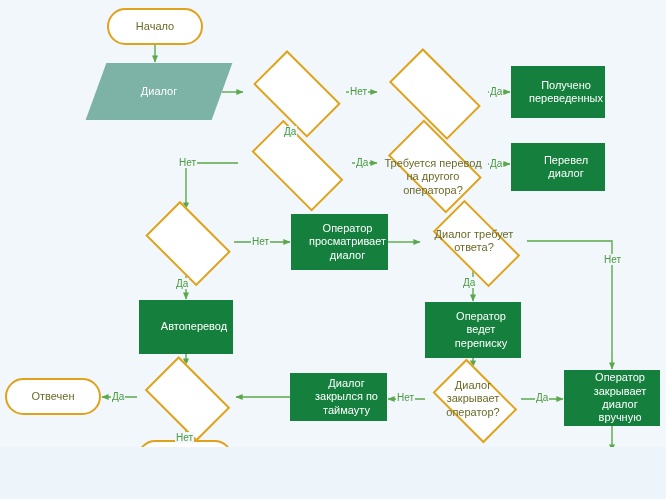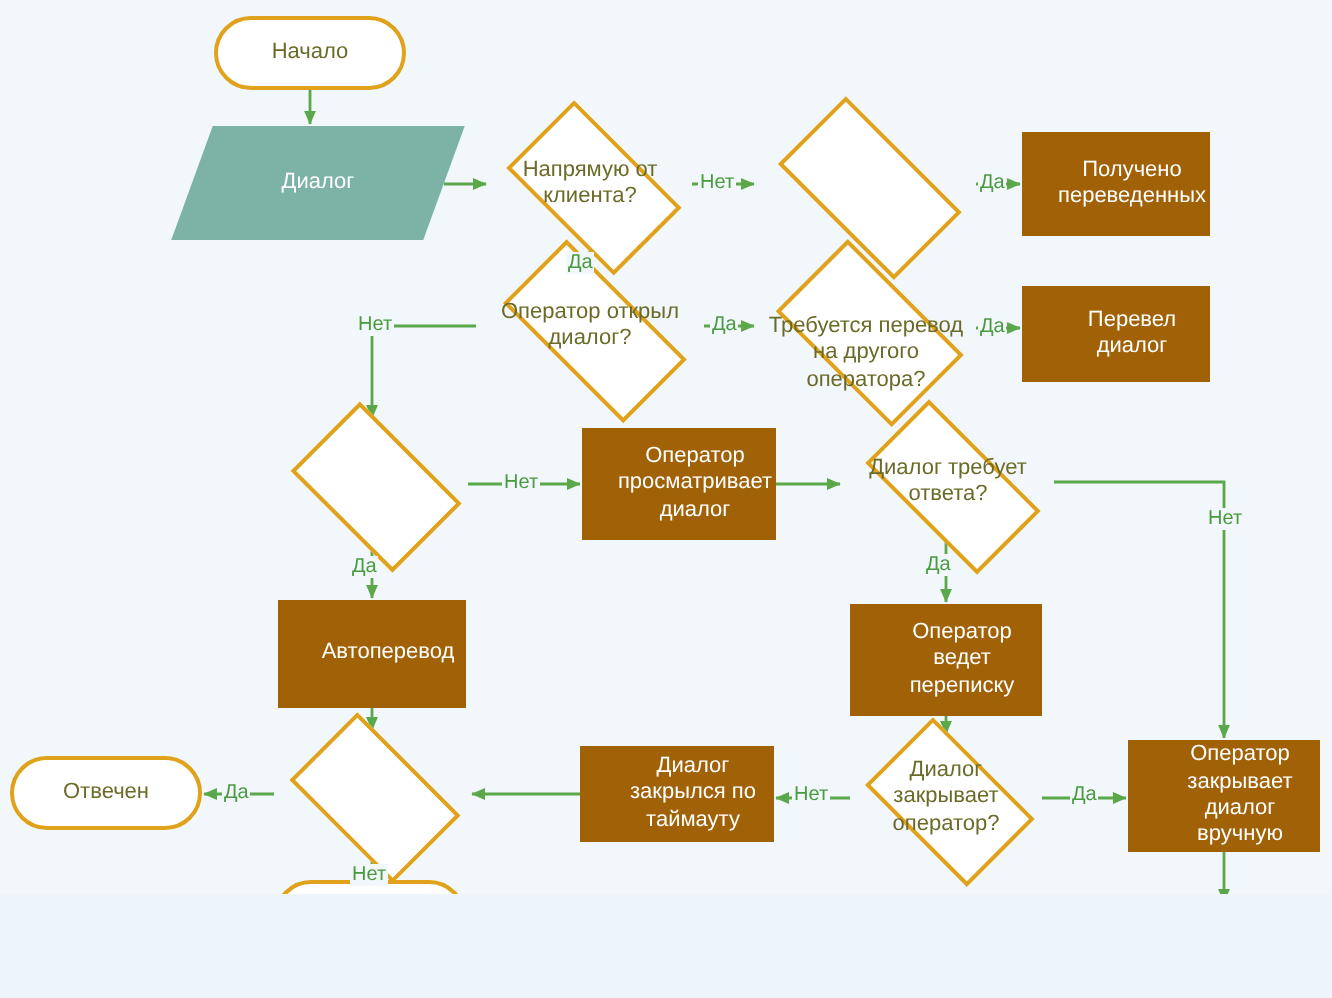--- a/index.html
+++ b/index.html
@@ -36,21 +36,21 @@
   }
   
   .n-terminator {
     background: #ffffff;
     border: 2px solid #e0a21a;
     border-radius: 22px;
     color: #6b6a28;
   }
   
   .n-process {
-    background: #a16207;
+    background: #15803d;
     color: #ffffff;
     border: none;
     padding-left: 16px;
   }
   
   .n-data {
     background: transparent;
     color: #ffffff;
     border: none;
   }
@@ -132,31 +132,29 @@
   <div id="node-layer">
       <div class="node n-terminator" style="left: 107px; top: 8px; width: 96px; height: 37px;">
         <span class="lbl">Начало</span>
       </div>
       <div class="node n-data" style="left: 96px; top: 63px; width: 126px; height: 57px;">
         <div class="skew-bg"></div>
         <span class="lbl">Диалог</span>
       </div>
       <div class="node n-decision" style="left: 244px; top: 61px; width: 102px; height: 62px;">
         <div class="dia-bg" style="width: 72.1249px; height: 43.8406px; margin-left: -36.0624px; margin-top: -21.9203px; transform: rotate(45deg);"></div>
-        <span class="lbl">Напрямую от клиента?</span>
       </div>
       <div class="node n-decision" style="left: 378px; top: 61px; width: 110px; height: 62px;">
         <div class="dia-bg" style="width: 77.7817px; height: 43.8406px; margin-left: -38.8909px; margin-top: -21.9203px; transform: rotate(45deg);"></div>
       </div>
       <div class="node n-process" style="left: 511px; top: 66px; width: 94px; height: 52px;">
         <span class="lbl">Получено переведенных</span>
       </div>
       <div class="node n-decision" style="left: 238px; top: 134px; width: 114px; height: 58px;">
         <div class="dia-bg" style="width: 80.6102px; height: 41.0122px; margin-left: -40.3051px; margin-top: -20.5061px; transform: rotate(45deg);"></div>
-        <span class="lbl">Оператор открыл диалог?</span>
       </div>
       <div class="node n-decision" style="left: 378px; top: 131px; width: 110px; height: 66px; align-items: flex-end;">
         <div class="dia-bg" style="width: 77.7817px; height: 46.669px; margin-left: -38.8909px; margin-top: -23.3345px; transform: rotate(45deg);"></div>
         <span class="lbl">Требуется перевод на другого оператора?</span>
       </div>
       <div class="node n-process" style="left: 511px; top: 143px; width: 94px; height: 48px;">
         <span class="lbl">Перевел диалог</span>
       </div>
       <div class="node n-decision" style="left: 138px; top: 210px; width: 96px; height: 64px;">
         <div class="dia-bg" style="width: 67.8823px; height: 45.2548px; margin-left: -33.9411px; margin-top: -22.6274px; transform: rotate(45deg);"></div>

